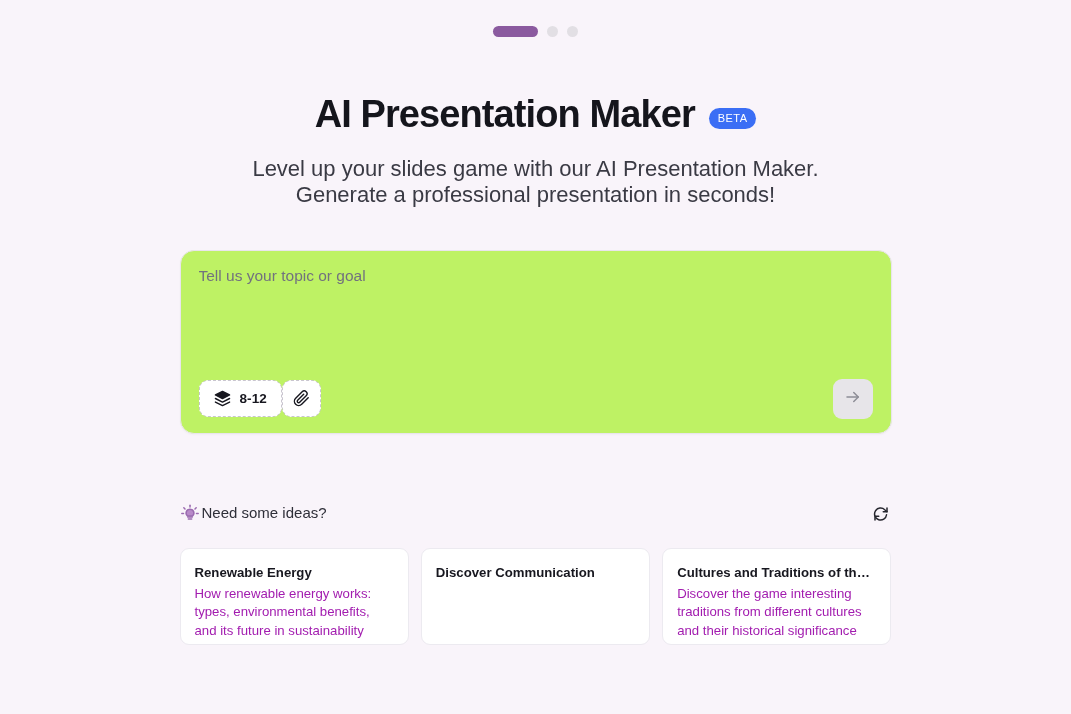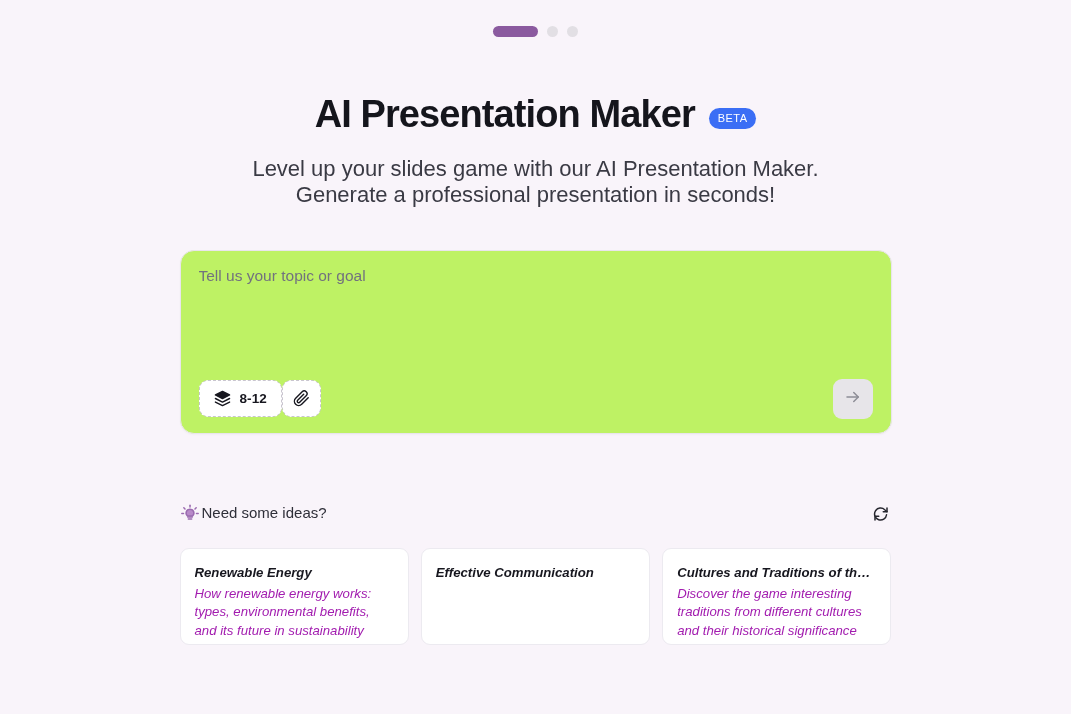--- a/index.html
+++ b/index.html
@@ -190,21 +190,20 @@
     gap: 12px;
   }
   .idea-card {
     background: #ffffff;
     border: 1px solid #eceaf0;
     border-radius: 9px;
     padding: 14px 14px 16px;
     height: 97px;
     cursor: pointer;
     overflow: hidden;
-    font-style: italic;
   }
   .idea-title {
     font-size: 13.2px;
     font-weight: 700;
     color: #17171f;
     white-space: nowrap;
     overflow: hidden;
     text-overflow: ellipsis;
     line-height: 19px;
   }
@@ -299,21 +298,21 @@
         </span>
       </button>
     </div>
 
     <div class="ideas-grid">
       <div class="idea-card">
         <div class="idea-title">Renewable Energy</div>
         <div class="idea-desc">How renewable energy works: types, environmental benefits, and its future in sustainability</div>
       </div>
       <div class="idea-card">
-        <div class="idea-title">Effective Communication</div>
+        <div class="idea-title">Discover Communication</div>
       </div>
       <div class="idea-card">
         <div class="idea-title">Cultures and Traditions of the W...</div>
         <div class="idea-desc">Discover the game interesting traditions from different cultures and their historical significance</div>
       </div>
     </div>
   </div>
 
 </div>
 

